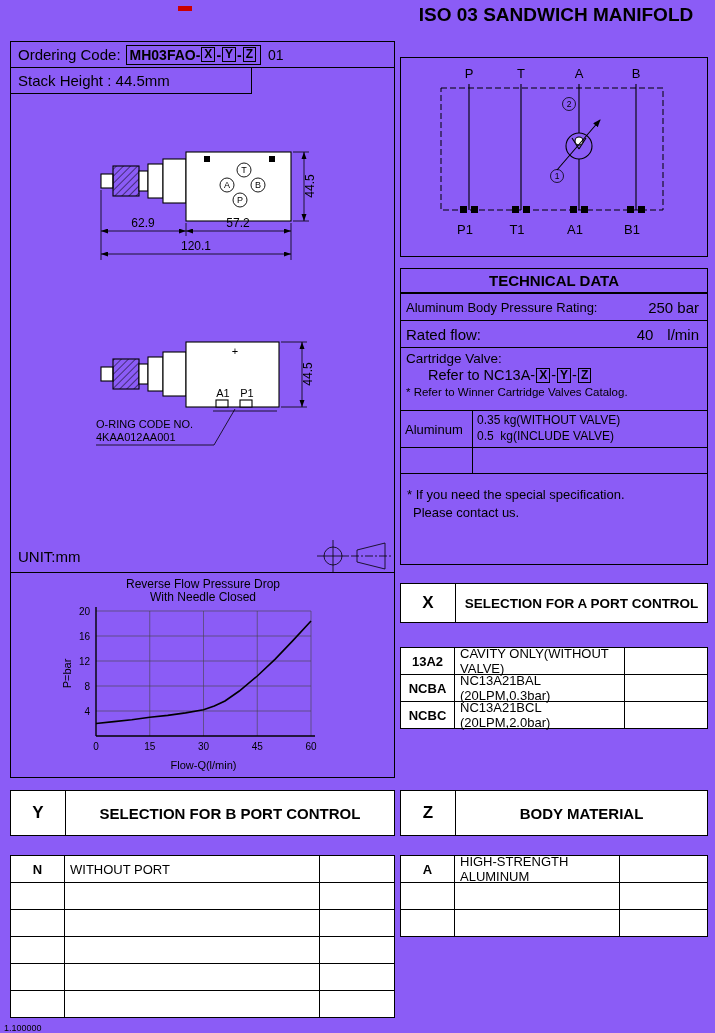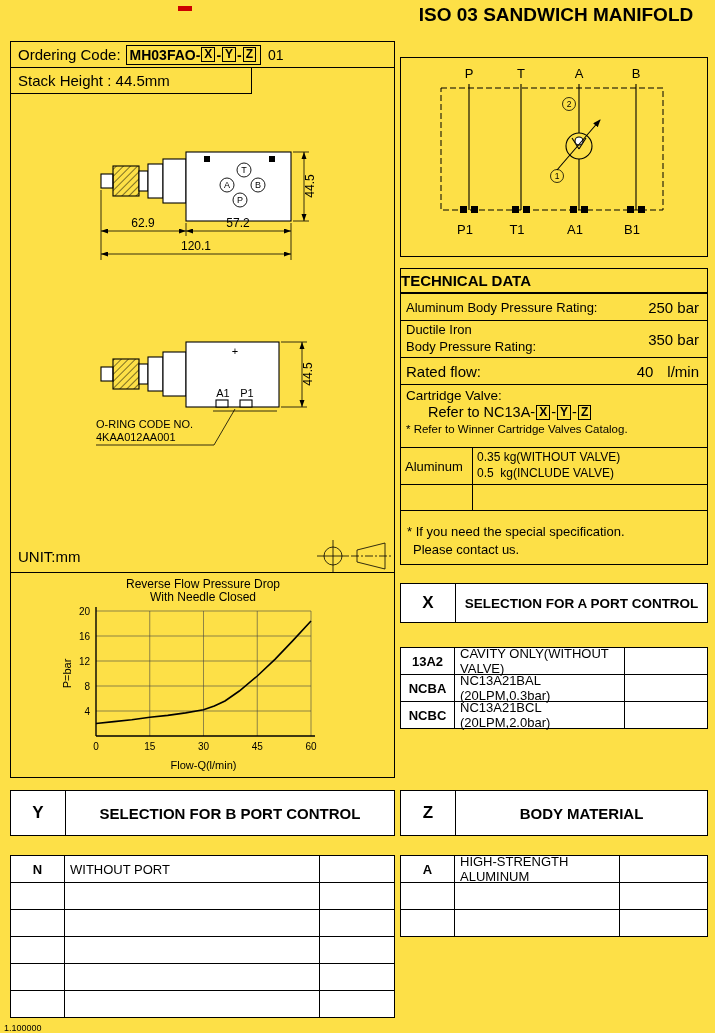--- a/index.html
+++ b/index.html
@@ -1,32 +1,32 @@
 <!DOCTYPE html>
 <html><head>
 <meta charset="utf-8">
 <style>
 *{margin:0;padding:0;box-sizing:border-box}
 html,body{background:#fff}
 body{font-family:"Liberation Sans",sans-serif;color:#000}
-#page{position:relative;width:715px;height:1033px;background:#fde047;overflow:hidden}
+#page{position:relative;width:715px;height:1033px;background:#8b5cf6;overflow:hidden}
 .abs{position:absolute}
 #red-mark{left:178px;top:6px;width:14px;height:5px;background:#c00}
 #title{left:400px;top:4px;width:312px;text-align:center;font-size:19px;font-weight:bold;white-space:nowrap}
 #left-panel{left:10px;top:41px;width:385px;height:532px;border:1px solid #000}
 .order-row{position:absolute;left:0;top:0;width:100%;height:26px;border-bottom:1px solid #000;display:flex;align-items:center;padding-left:7px;gap:5px;font-size:15px}
 .code-box{display:inline-flex;align-items:center;border:1px solid #000;padding:1px 3px;font-weight:bold;font-size:14px}
 .lbox{display:inline-block;border:1px solid #000;padding:0 2px;margin:0 1px;font-weight:bold;line-height:13px;font-size:12px}
 .code-suffix{font-weight:normal;font-size:14px;margin-left:2px}
 .stack-row{position:absolute;left:0;top:26px;width:241px;height:26px;border-bottom:1px solid #000;border-right:1px solid #000;display:flex;align-items:center;padding-left:7px;font-size:15px}
 #drawings{position:absolute;left:0;top:52px}
 #unit-label{position:absolute;left:7px;top:506px;font-size:15px}
 #schematic-panel{left:400px;top:57px;width:308px;height:200px;border:1px solid #000}
 #tech-panel{left:400px;top:268px;width:308px;height:297px;border:1px solid #000}
-.tech-title{height:25px;line-height:24px;font-weight:bold;font-size:15px;border-bottom:2px solid #000}
+.tech-title{height:25px;line-height:24px;text-align:center;font-weight:bold;font-size:15px;border-bottom:2px solid #000}
 .tech-row{display:flex;align-items:center;justify-content:space-between;border-bottom:1px solid #000;padding:0 8px 0 5px}
 .tl{font-size:13px}
 .tl.two span{display:block;line-height:1.3}
 .tl.big{font-size:15px}
 .tv{font-size:15px}
 .vgap{display:inline-block;width:14px}
 .tech-cart{border-bottom:1px solid #000;padding:3px 5px 18px;height:63px}
 .tc1{font-size:13.5px}
 .tc2{font-size:14.5px;padding-left:22px;margin-top:1px;display:flex;align-items:center}
 .tc3{font-size:11.5px;margin-top:3px}
@@ -226,27 +226,20 @@
       <text class="sch-letter" x="231" y="176" text-anchor="middle">B1</text>
     </svg>
   </div>
 
   <div id="tech-panel" class="abs">
     <div class="tech-title">TECHNICAL DATA</div>
     <div class="tech-row" style="height:27px">
       <span class="tl">Aluminum Body Pressure Rating:</span>
       <span class="tv">250 bar</span>
     </div>
-    <div class="tech-row" style="height:37px">
-      <span class="tl two">
-          <span>Ductile Iron</span>
-          <span>Body Pressure Rating:</span>
-        </span>
-      <span class="tv">350 bar</span>
-    </div>
     <div class="tech-row" style="height:27px">
       <span class="tl big">Rated flow:</span>
       <span class="tv"><span>40</span><span class="vgap"></span><span>l/min</span></span>
     </div>
     <div class="tech-cart">
       <div class="tc1">Cartridge Valve:</div>
       <div class="tc2">
           <span>Refer to NC13A-</span>
           <span class="lbox">X</span>
           <span>-</span>

